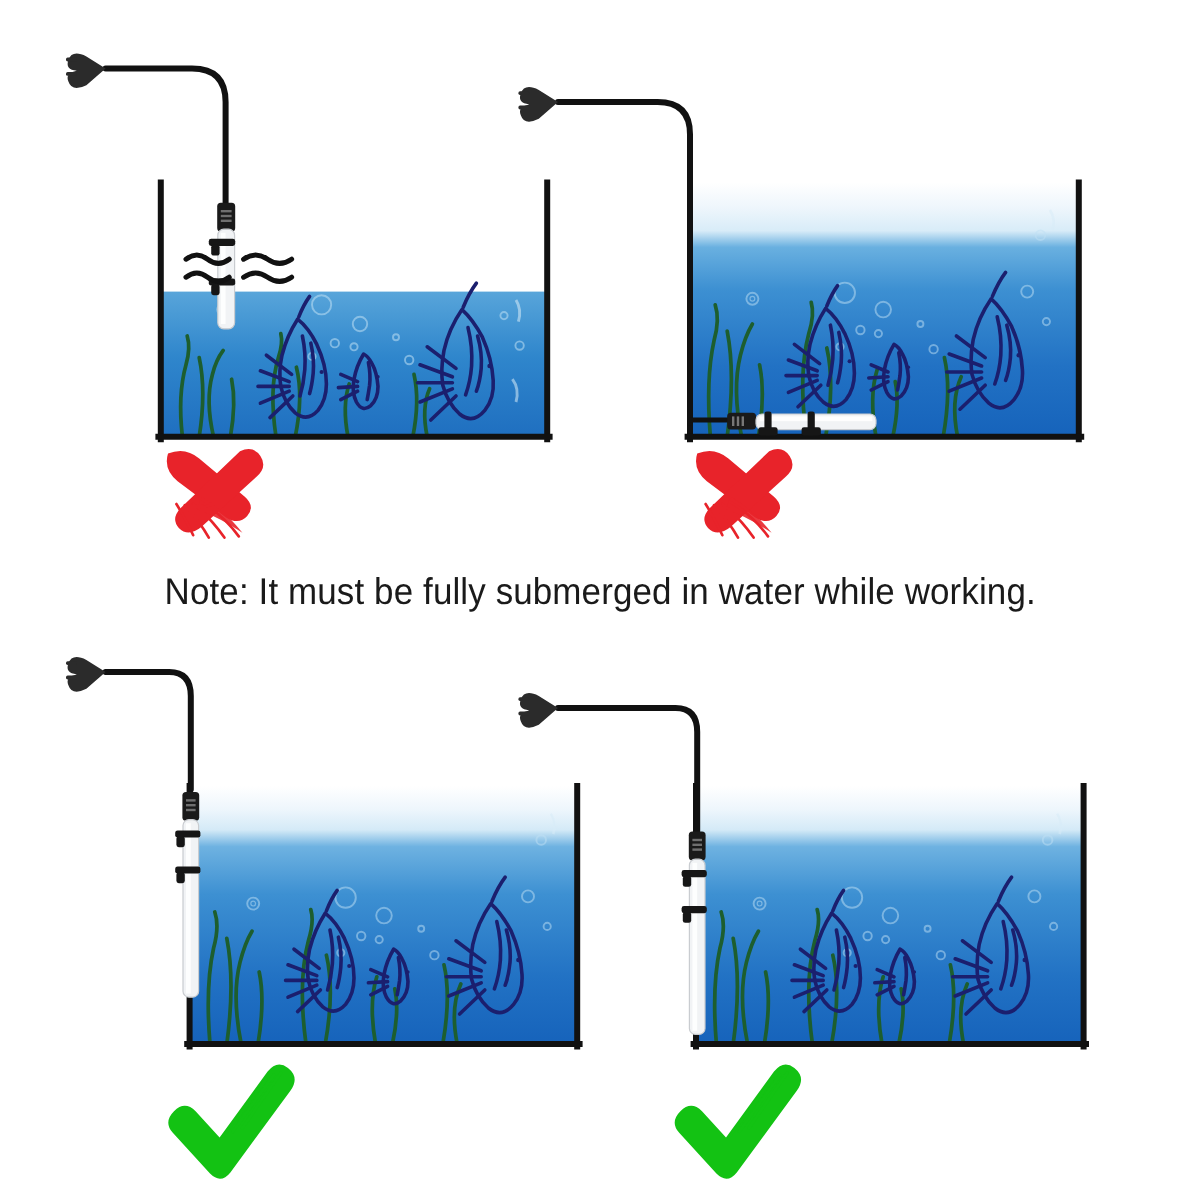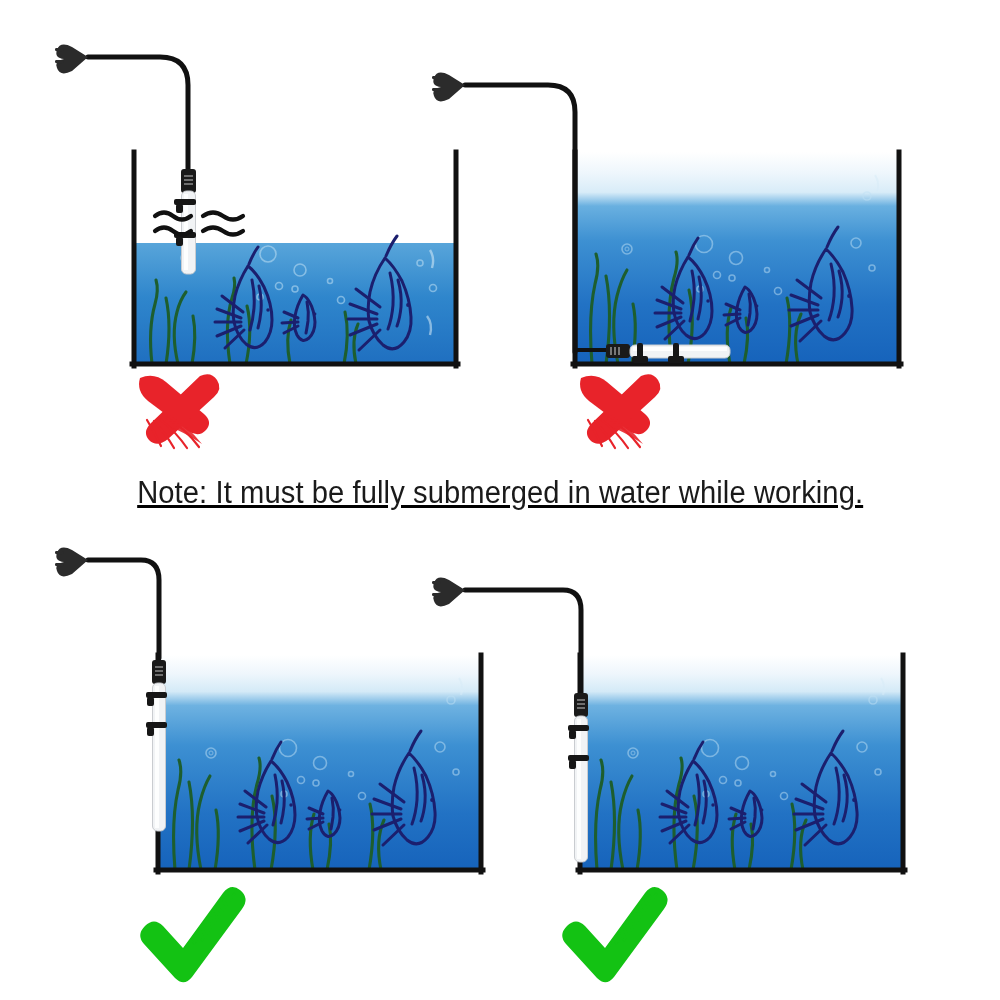--- a/index.html
+++ b/index.html
@@ -5,21 +5,21 @@
   html,body{margin:0;padding:0;background:#ffffff;}
   body{width:1000px;height:1000px;overflow:hidden;
        font-family:"Liberation Sans","DejaVu Sans",sans-serif;}
   #stage{position:relative;width:1000px;height:1000px;background:#fff;}
   .panel{position:absolute;}
   #p-tl{left:0;top:0;width:500px;height:460px;}
   #p-tr{left:420px;top:0;width:580px;height:460px;}
   #p-bl{left:0;top:530px;width:500px;height:470px;}
   #p-br{left:420px;top:530px;width:580px;height:470px;}
   #note{position:absolute;left:0;top:462px;width:1000px;height:62px;
-        display:flex;align-items:center;justify-content:center;text-decoration:underline;}
+        display:flex;align-items:center;justify-content:center;}
   #note span{font-size:31px;color:#1a1a1a;letter-spacing:.1px;
              white-space:nowrap;transform:scaleX(.94);transform-origin:center;
              font-family:"Liberation Sans","DejaVu Sans",sans-serif;}
   svg{display:block;overflow:visible;}
 </style>
 </head>
 <body>
 
 <div id="stage">
 

